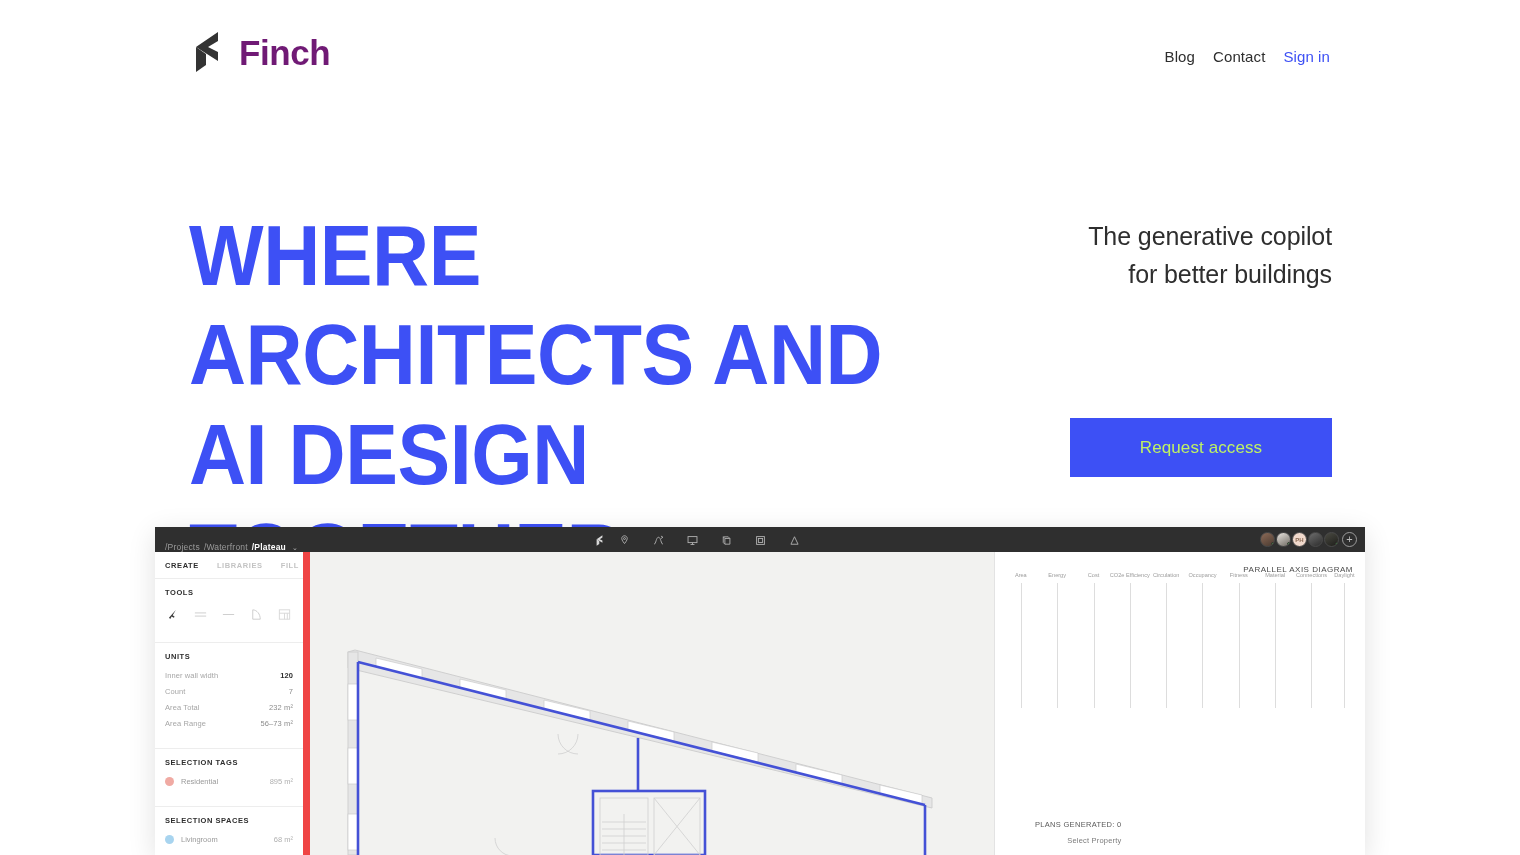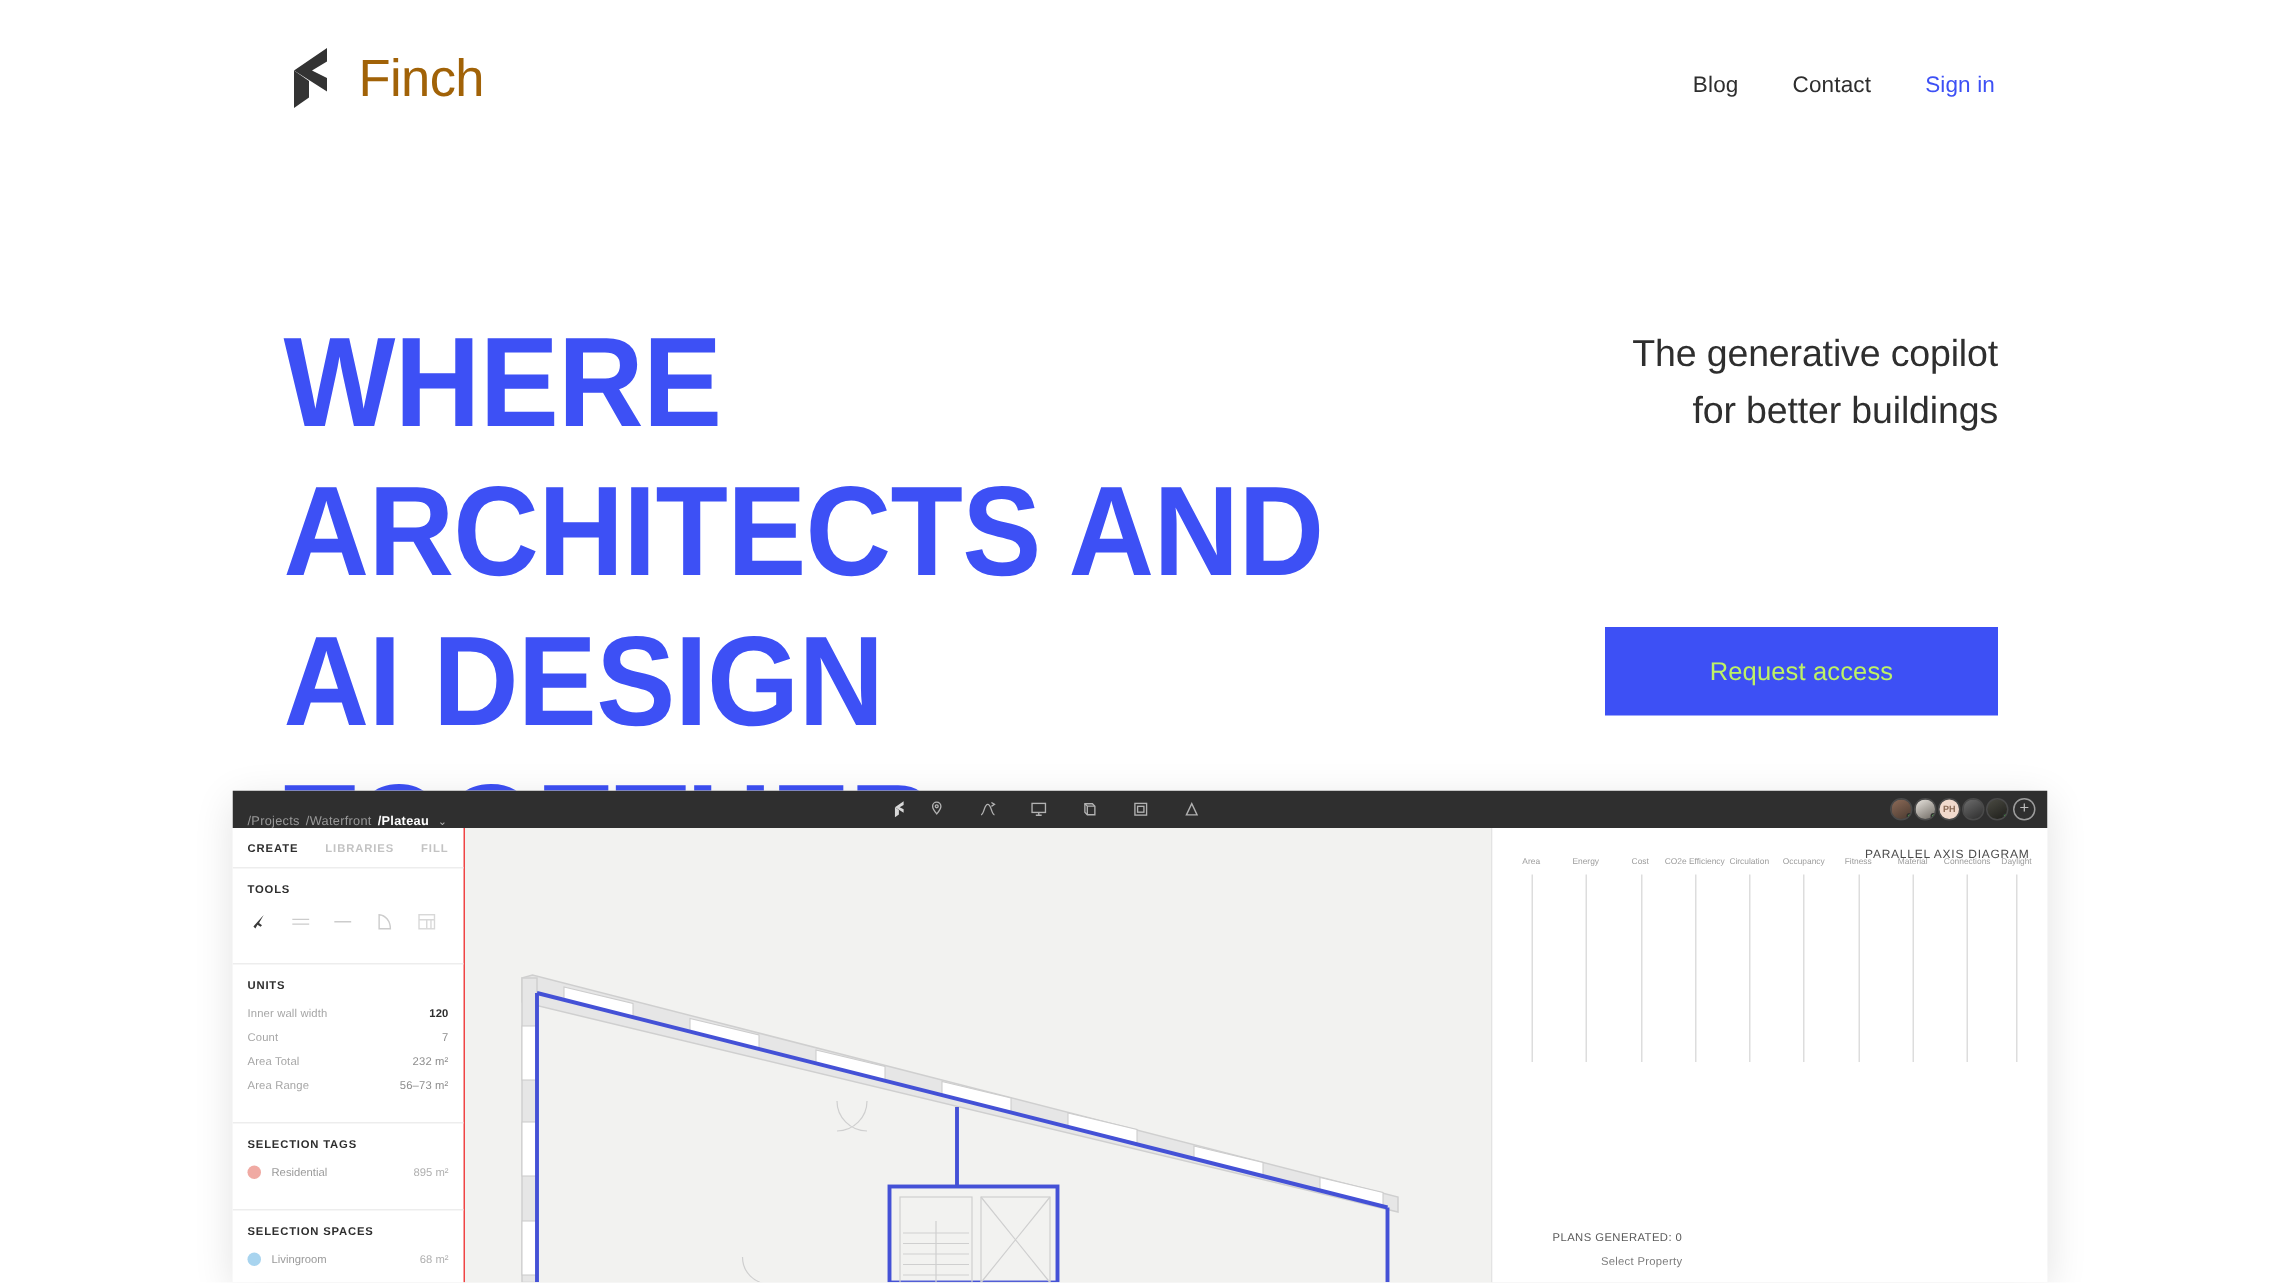--- a/index.html
+++ b/index.html
@@ -16,26 +16,26 @@
     position: absolute; top: 0; left: 0; width: 1520px; height: 110px;
     display: flex; align-items: center;
   }
   .brand {
     position: absolute; left: 186px; top: 30px;
     display: flex; align-items: center; gap: 15px;
     text-decoration: none;
   }
   .brand-mark { width: 38px; height: 44px; display: block; }
   .brand-name {
-    font-size: 35px; font-weight: 400; color: #a16207;
+    font-size: 35px; font-weight: 700; color: #701a75;
     letter-spacing: -0.4px; line-height: 1;
   }
   .main-nav {
     position: absolute; right: 190px; top: 48px;
-    display: flex; align-items: center; gap: 36px;
+    display: flex; align-items: center; gap: 18px;
   }
   .nav-link {
     font-size: 15px; color: #2e2e2e; text-decoration: none;
     letter-spacing: 0.1px;
   }
   .nav-link.accent { color: #3d50f5; }
 
   
   .hero { position: absolute; top: 0; left: 0; width: 1520px; height: 500px; }
   .headline {
@@ -118,21 +118,21 @@
     border: 1px solid #9c9c9c; color: #bdbdbd;
     display: flex; align-items: center; justify-content: center;
     font-size: 11px; line-height: 1; margin-left: 2px;
   }
 
   .app-body { position: relative; width: 100%; height: 303px; display: flex; }
 
   
   .left-panel {
     width: 155px; height: 100%; background: #ffffff;
-    border-right: 1px solid #ef4444; flex: 0 0 155px;
+    border-right: 7px solid #ef4444; flex: 0 0 155px;
   }
   .panel-tabs {
     display: flex; gap: 18px; padding: 9px 10px 8px 10px;
     border-bottom: 1px solid #ededed;
   }
   .panel-tab {
     font-size: 7.5px; letter-spacing: .6px; color: #c3c3c3; font-weight: 700;
   }
   .panel-tab.active { color: #2e2e2e; }
   .panel-sect { padding: 9px 10px 20px 10px; border-bottom: 1px solid #ededed; }

